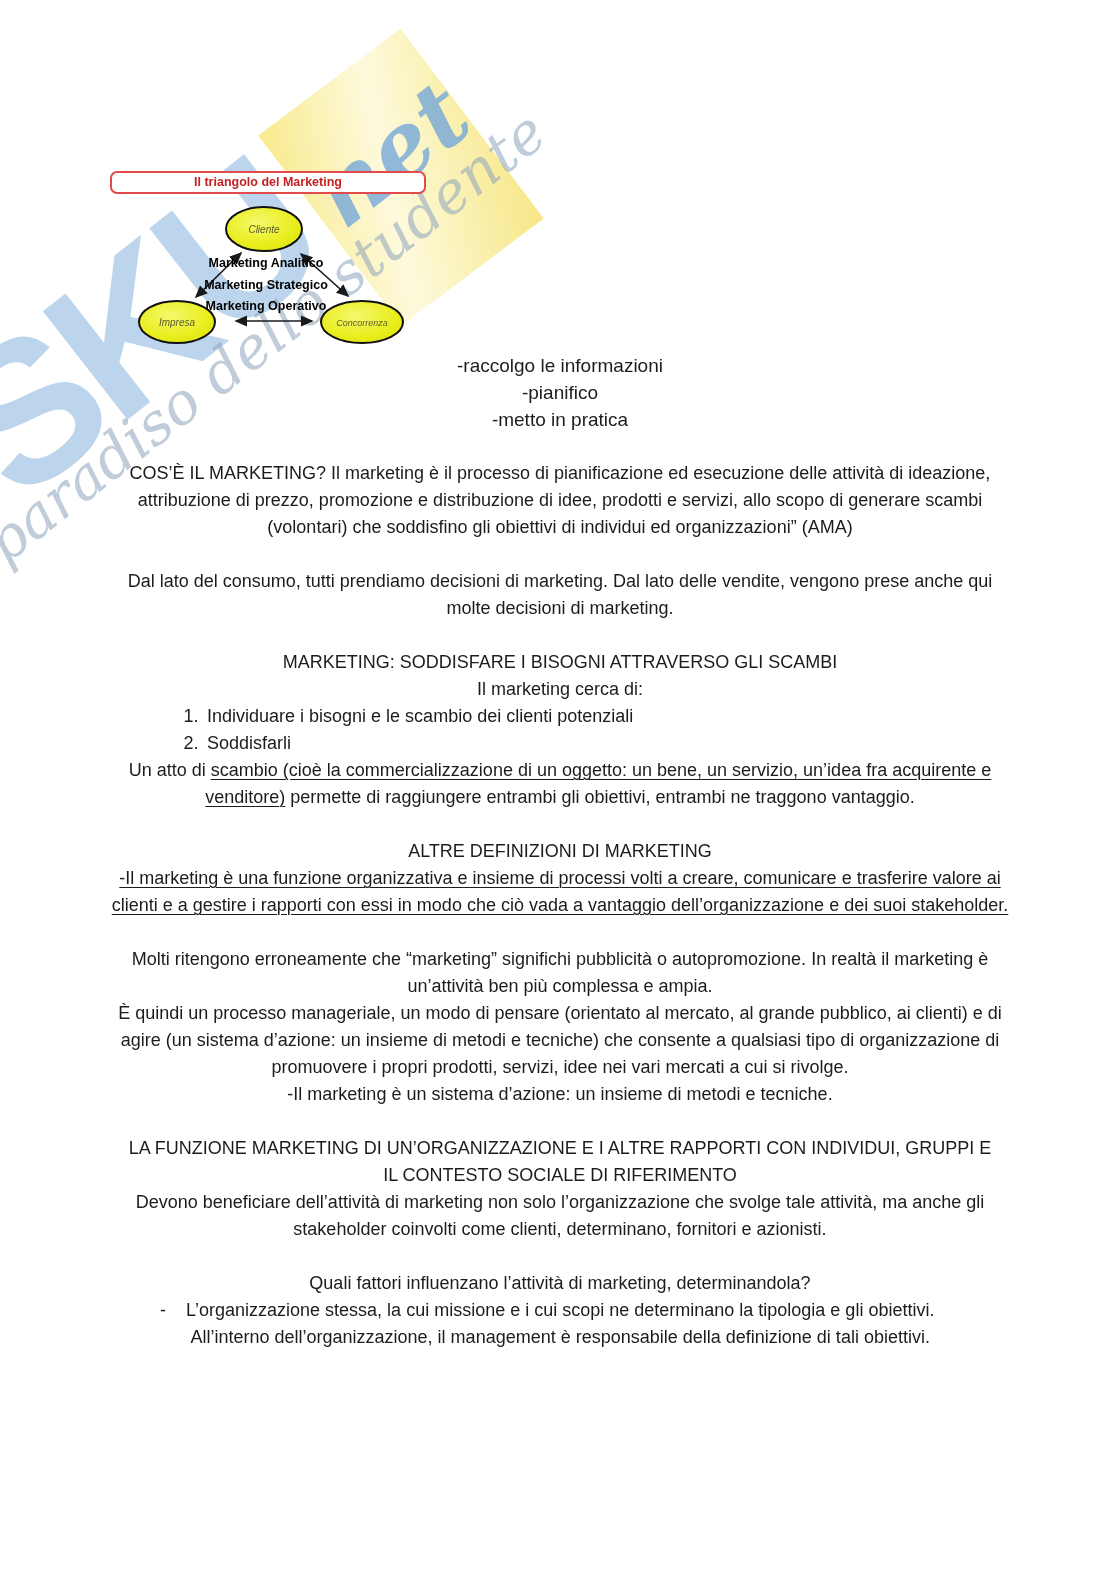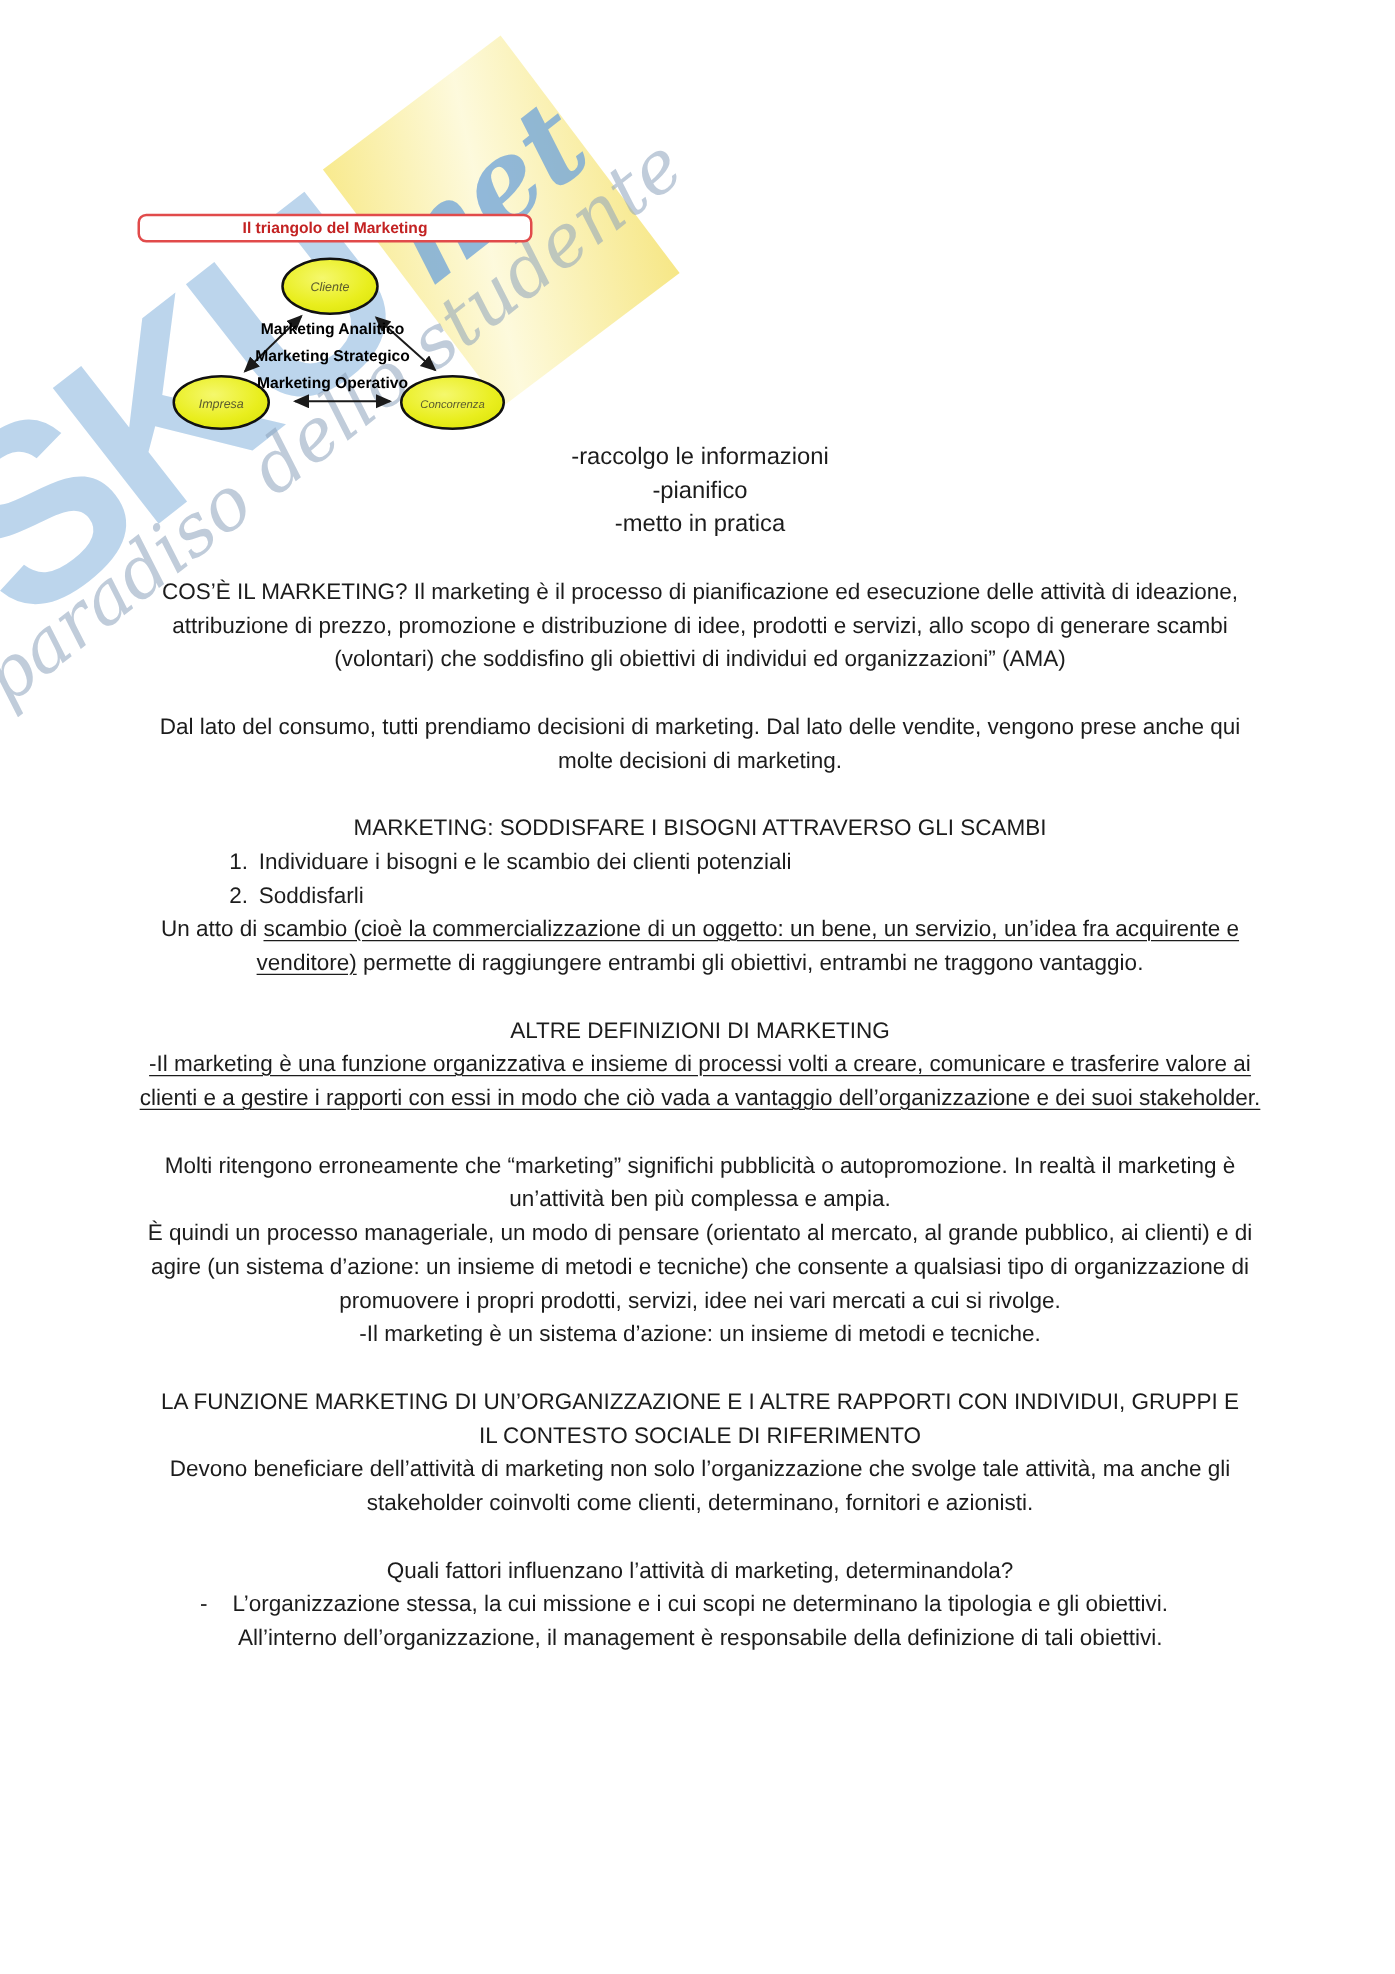--- a/index.html
+++ b/index.html
@@ -114,20 +114,21 @@
 
     <p class="intro">-raccolgo le informazioni</p>
     <p class="intro">-pianifico</p>
     <p class="intro">-metto in pratica</p>
 
     <p class="gap">COS’È IL MARKETING? Il marketing è il processo di pianificazione ed esecuzione delle attività di ideazione, attribuzione di prezzo, promozione e distribuzione di idee, prodotti e servizi, allo scopo di generare scambi (volontari) che soddisfino gli obiettivi di individui ed organizzazioni” (AMA)</p>
 
     <p class="gap">Dal lato del consumo, tutti prendiamo decisioni di marketing. Dal lato delle vendite, vengono prese anche qui molte decisioni di marketing.</p>
 
     <p class="gap">MARKETING: SODDISFARE I BISOGNI ATTRAVERSO GLI SCAMBI</p>
+    <p>Il marketing cerca di:</p>
 
     <div class="li-num">
       <span class="num">1.</span>
       <span>Individuare i bisogni e le scambio dei clienti potenziali</span>
     </div>
     <div class="li-num">
       <span class="num">2.</span>
       <span>Soddisfarli</span>
     </div>
 

